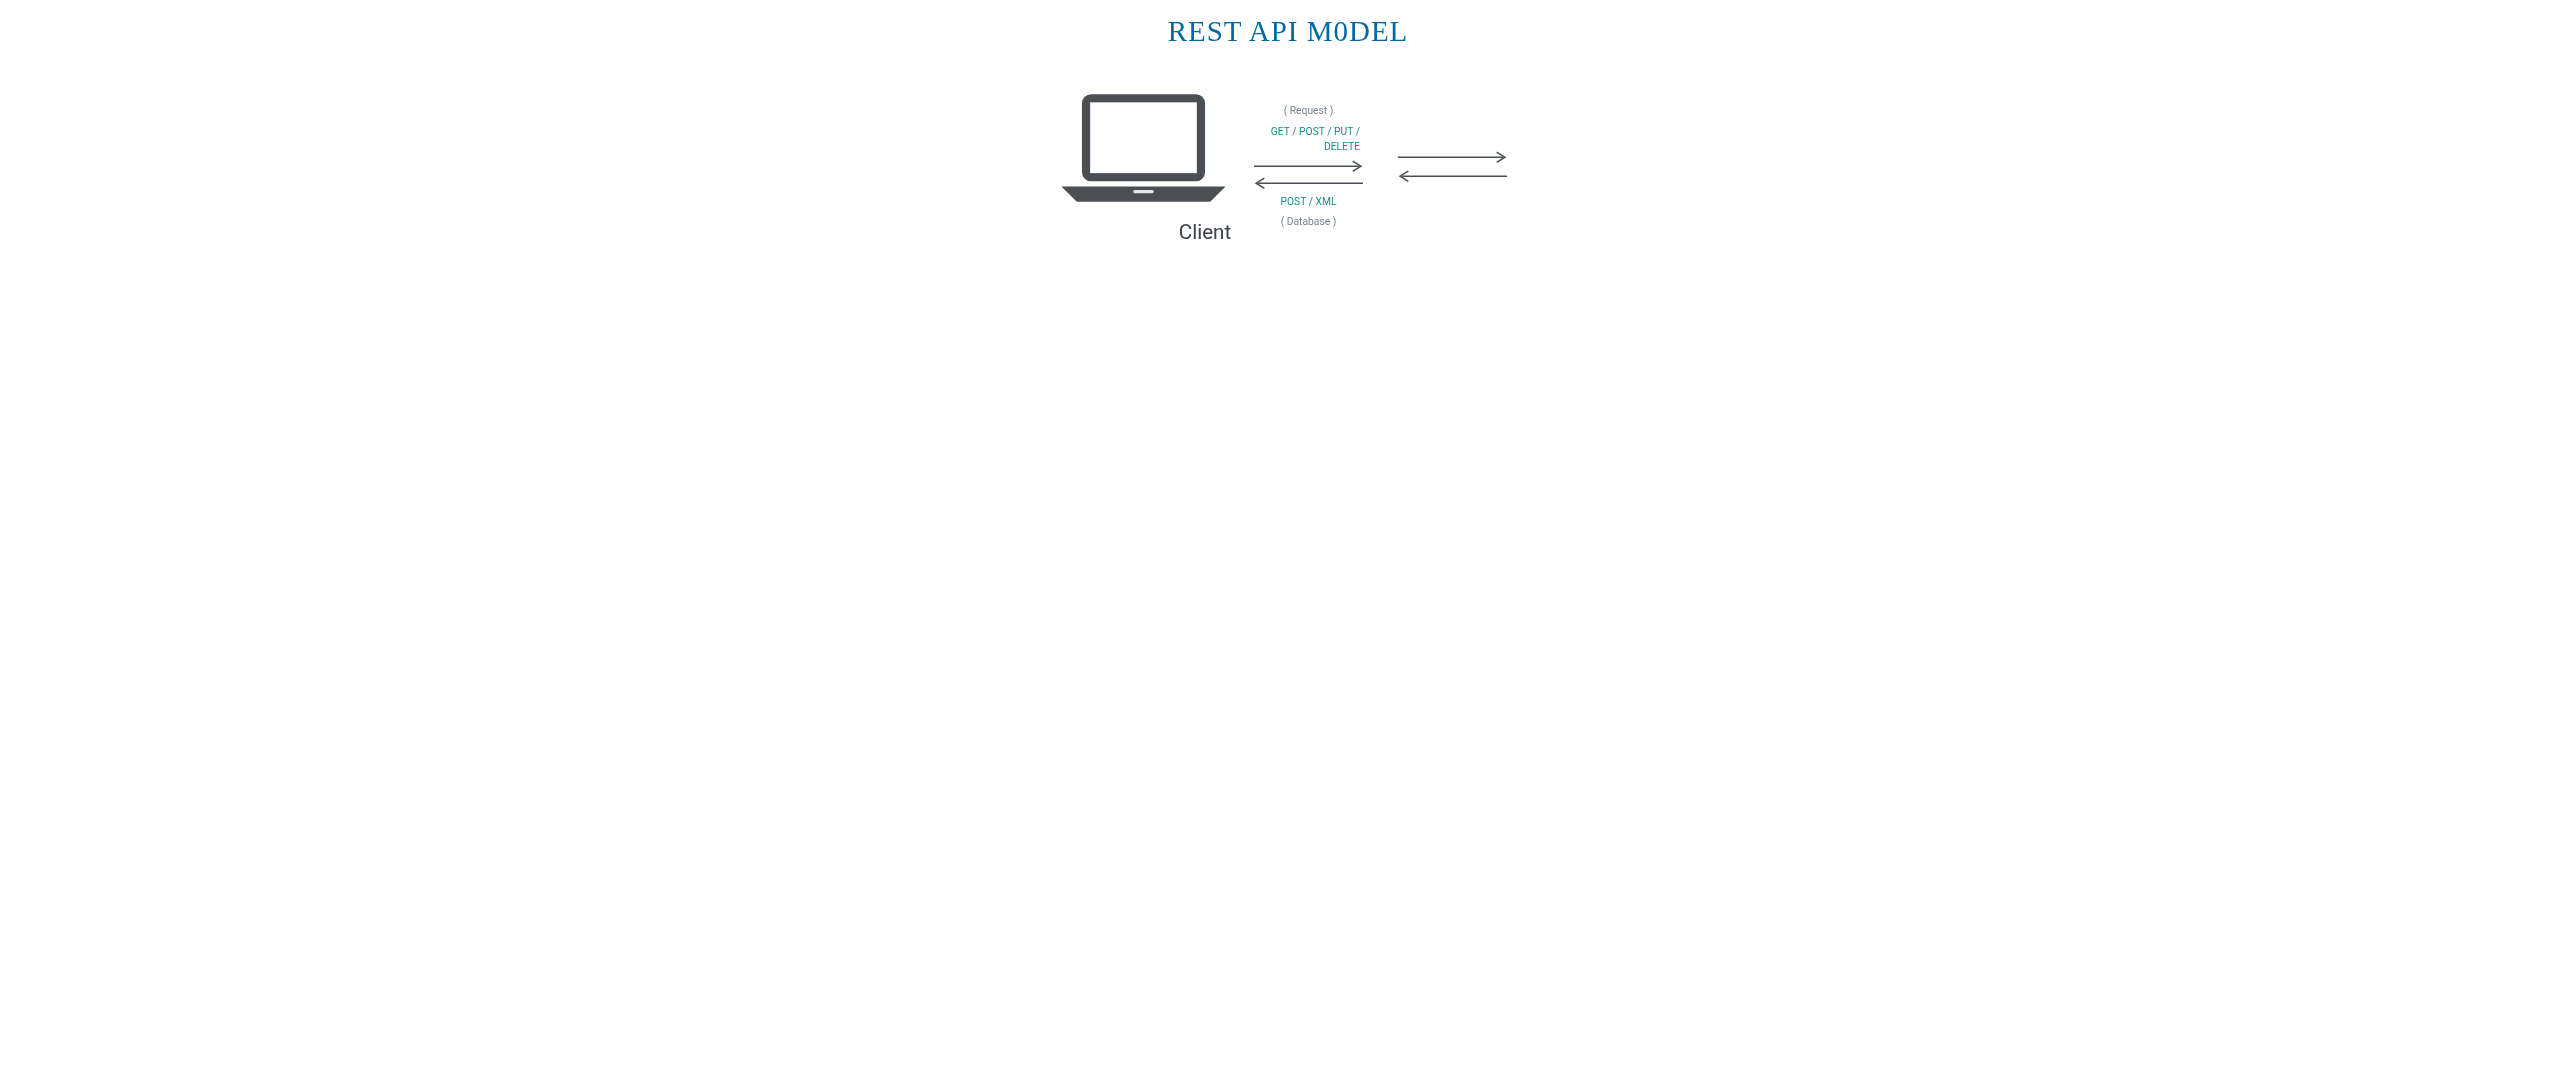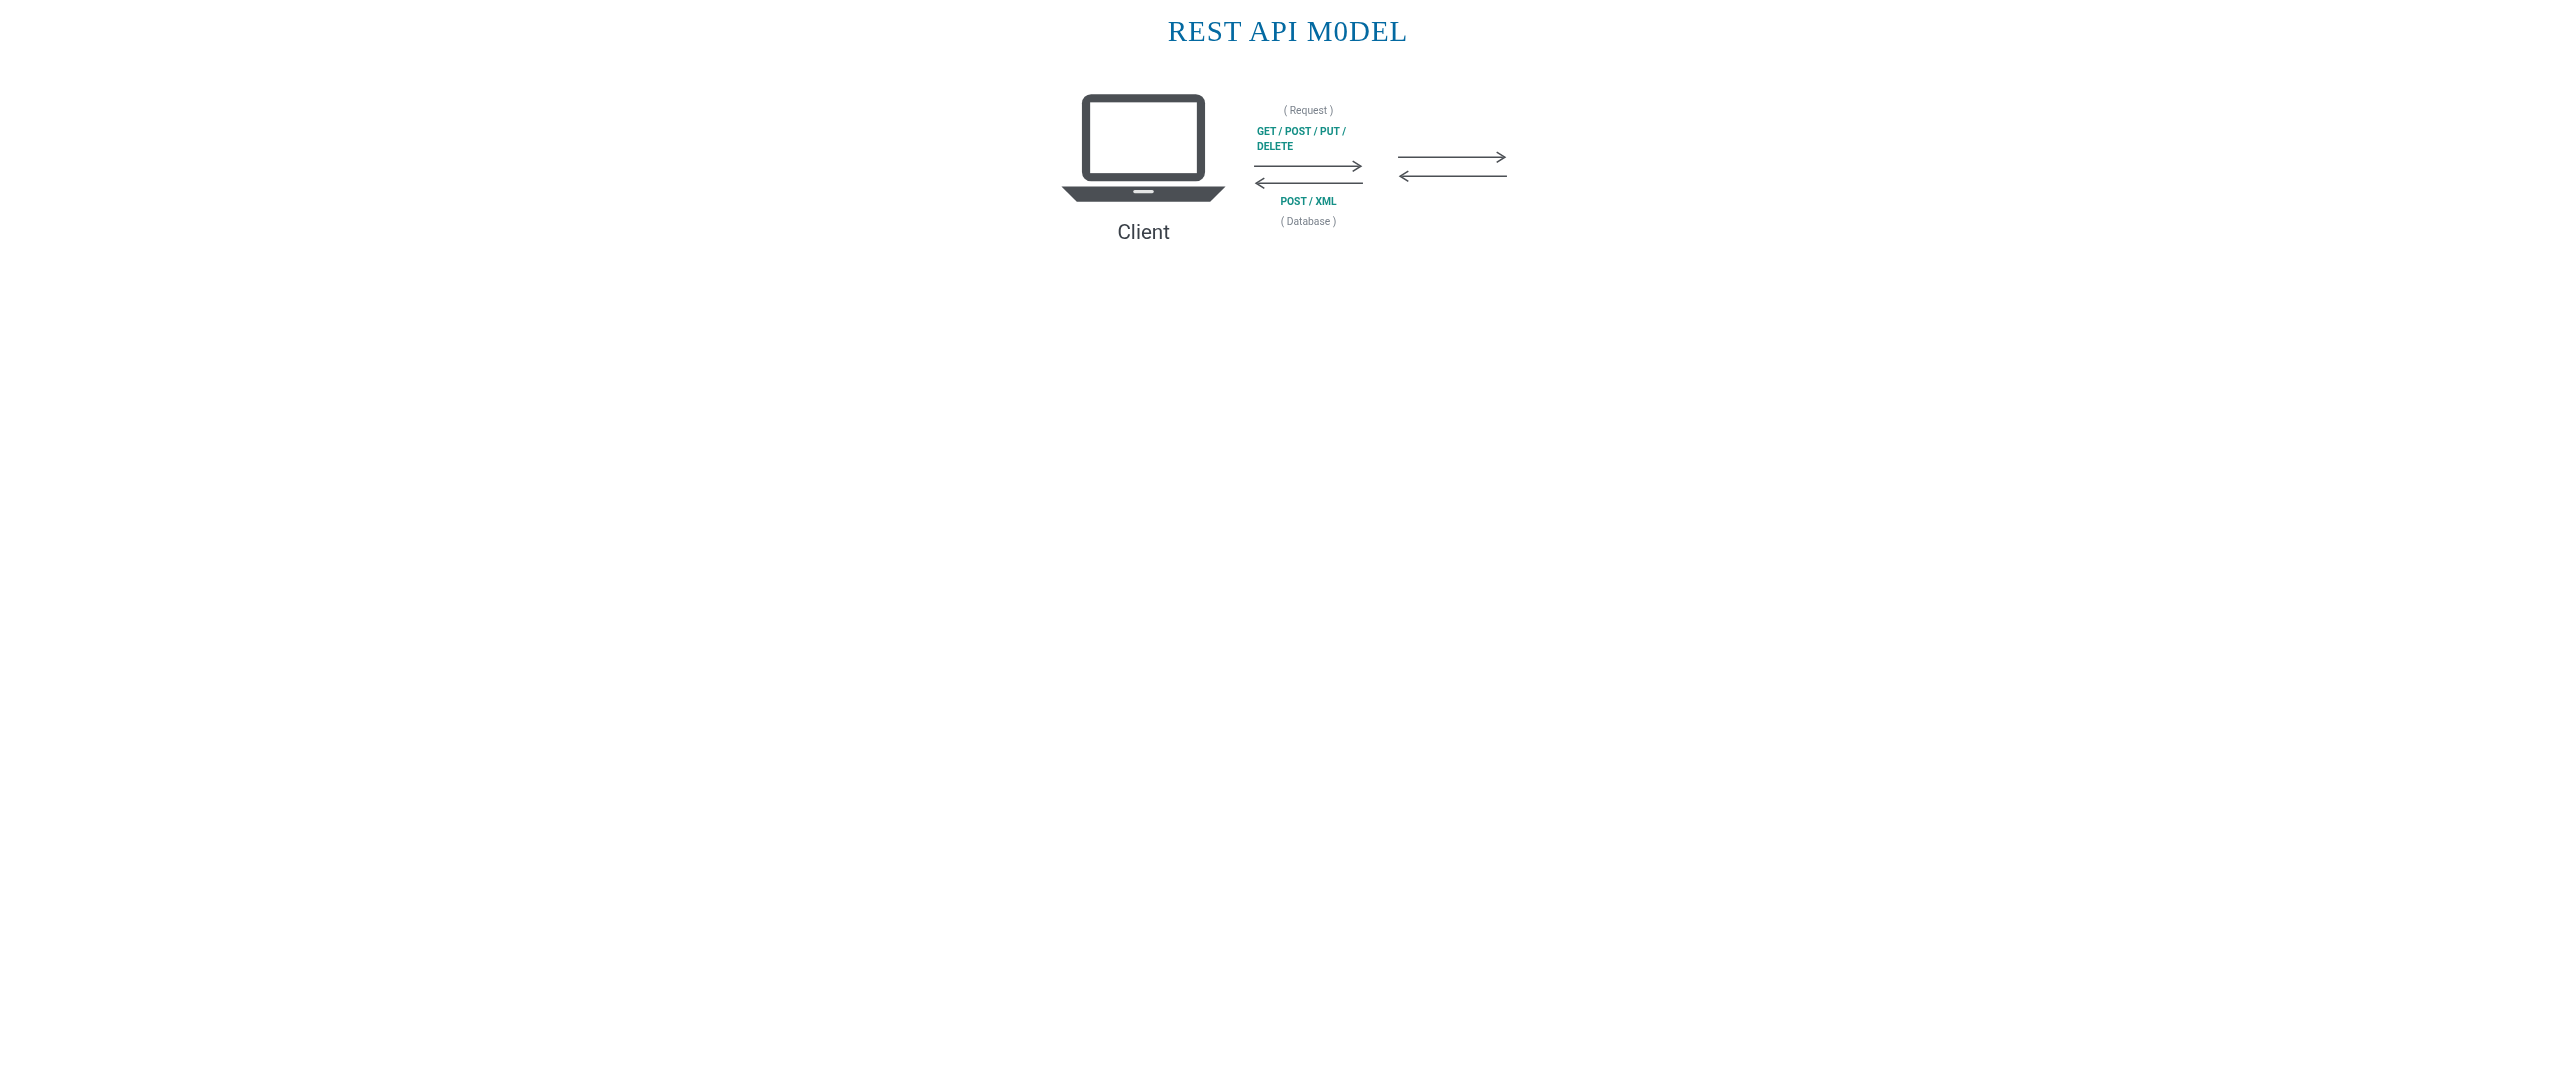--- a/index.html
+++ b/index.html
@@ -26,21 +26,21 @@
     display: flex;
     align-items: center;
     justify-content: center;
     width: 100%;
     max-width: 804px;
     gap: 10.3px;
   }
   .node {
     display: flex;
     flex-direction: column;
-    align-items: center;
+    align-items: flex-end;
   }
   .node-label {
     font-size: 20.6px;
     color: #3a4048;
     margin-top: 12.4px;
     font-weight: 400;
   }
   .connector {
     display: flex;
     flex-direction: column;
@@ -50,22 +50,22 @@
   }
   .conn-text {
     font-size: 10.3px;
     color: #7a828c;
     text-align: center;
     line-height: 1.4;
   }
   .conn-accent {
     font-size: 10.3px;
     color: #148f86;
-    font-weight: 700;
-    text-align: left;
+    font-weight: 400;
+    text-align: right;
     line-height: 1.5;
     max-width: 103px;
   }
   svg { display:block; }
 </style>
 </head>
 <body>
 
 <div class="title">REST API M0DEL</div>
 

